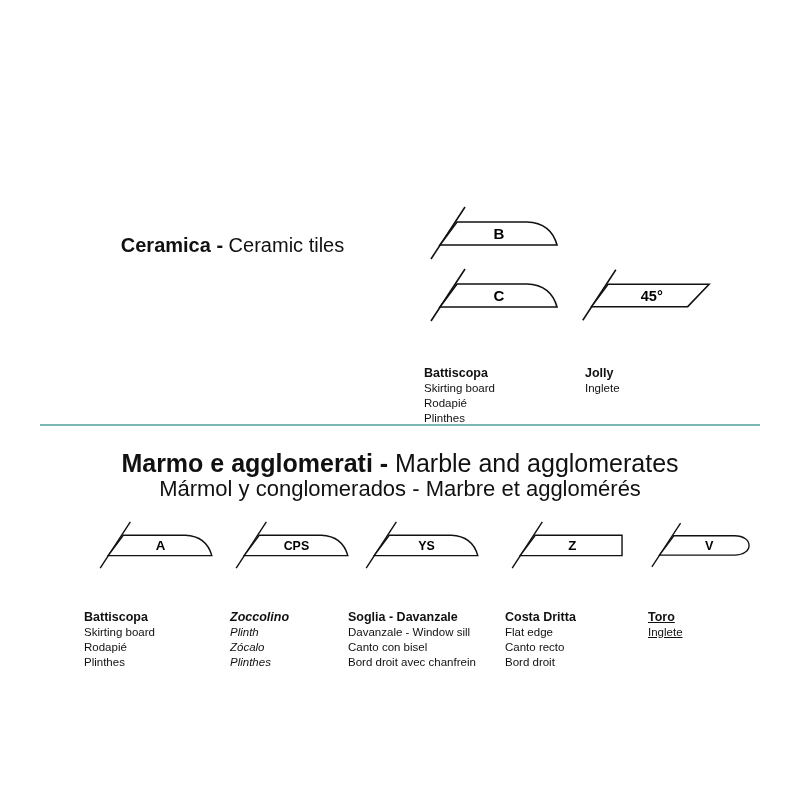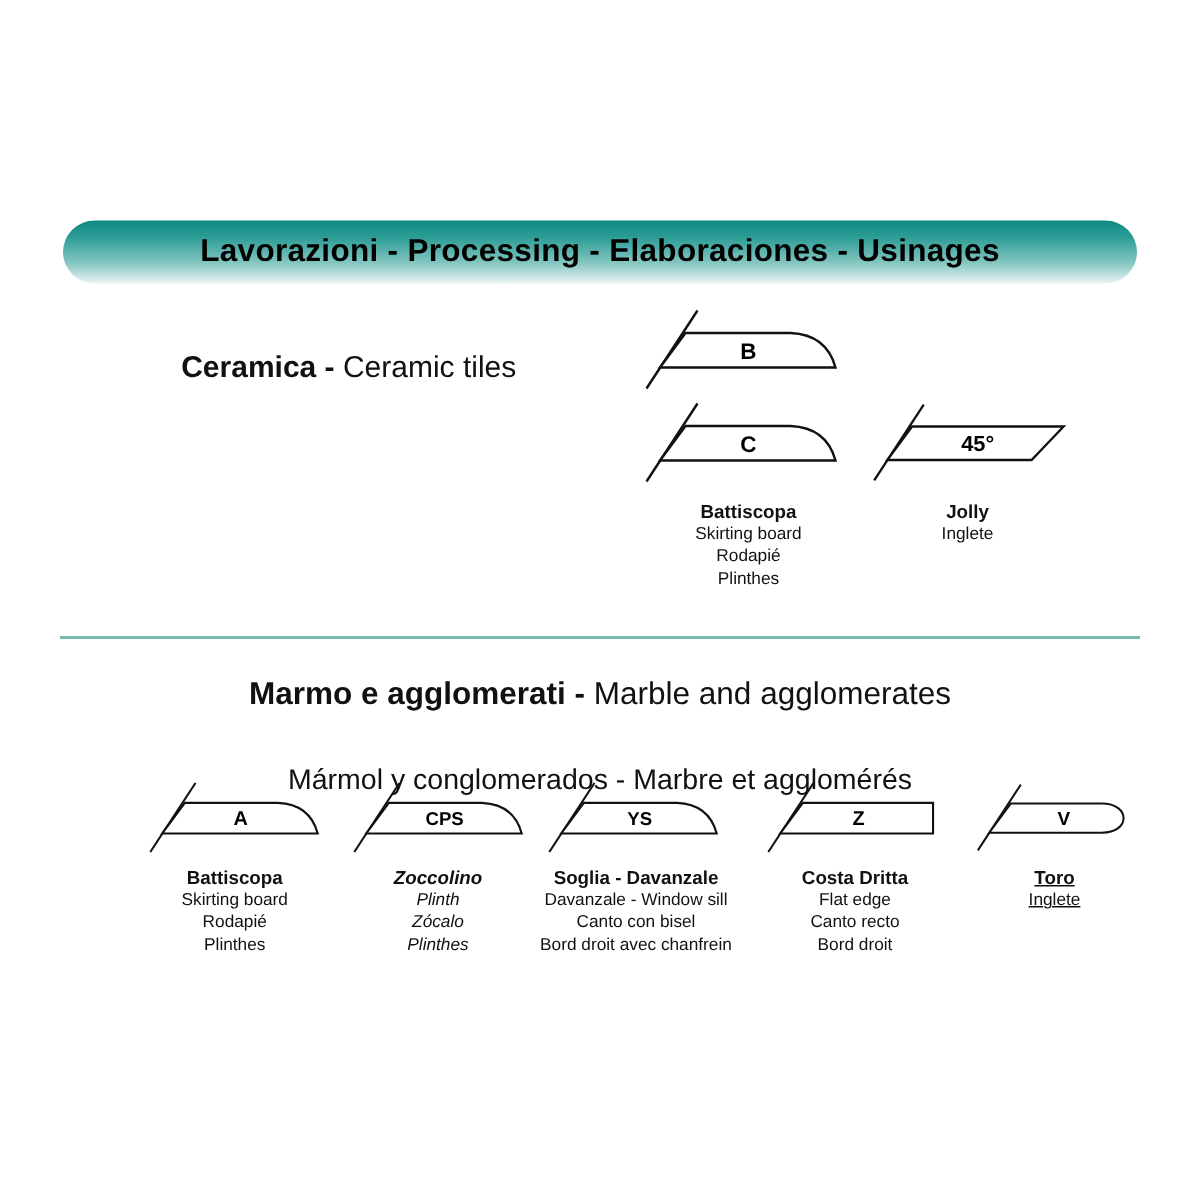--- a/index.html
+++ b/index.html
@@ -32,51 +32,48 @@
   .svg-b{position:absolute;left:424px;top:204px;}
   .svg-c{position:absolute;left:424px;top:266px;}
   .svg-jolly{position:absolute;left:576px;top:266px;}
   .svg-a{position:absolute;left:94px;top:520px;}
   .svg-cps{position:absolute;left:230px;top:520px;}
   .svg-ys{position:absolute;left:360px;top:520px;}
   .svg-z{position:absolute;left:506px;top:520px;}
   .svg-v{position:absolute;left:646px;top:520px;}
   svg text{font-family:"Liberation Sans", sans-serif;}
   
-  .caption{position:absolute;text-align:center;}
+  .caption{position:absolute;margin-top:32px;}
   .caption .l1{font-size:12.5px;font-weight:bold;line-height:15px;}
   .caption .ln{font-size:11.5px;line-height:15px;}
   .cap-battiscopa-cer{left:424px;top:334px;width:150px;}
   .cap-jolly{left:585px;top:334px;width:120px;}
   .cap-a{left:84px;top:578px;width:145px;}
   .cap-cps{left:230px;top:578px;width:124px;font-style:italic;}
   .cap-ys{left:348px;top:578px;width:152px;}
   .cap-z{left:505px;top:578px;width:130px;}
   .cap-v{left:648px;top:578px;width:110px;text-decoration:underline;}
   
   .divider{
     position:absolute;left:40px;top:424px;width:720px;height:2px;
     background:#79b9b4;
   }
   
   .marmo-heading{
     position:absolute;left:0;top:450px;width:800px;text-align:center;
   }
-  .marmo-line1{font-size:21px;line-height:26px;}
+  .marmo-line1{font-size:25px;line-height:26px;}
   .marmo-line1 .b{font-weight:bold;}
-  .marmo-line2{font-size:19px;line-height:25px;margin-top:32px;}
+  .marmo-line2{font-size:22px;line-height:25px;}
 </style>
 </head>
 <body>
 
 <div class="page">
 
-  <div class="banner">
-    <div class="banner-title">Lavorazioni - Processing - Elaboraciones - Usinages</div>
-  </div>
 
   <div class="ceramica-text">
     <div class="ceramica-line1">
       <span class="b">Ceramica -</span><span> Ceramic tiles</span>
     </div>
   </div>
 
   <svg class="svg-b" width="140" height="58" viewBox="0 0 140 56">
     <path d="M41 2 L7 54" fill="none" stroke="#111" stroke-width="1.6"></path>
     <path d="M33 17 L103 17 Q127 18 133 40 L16 40 Z" fill="#fff" stroke="#111" stroke-width="1.6"></path>

